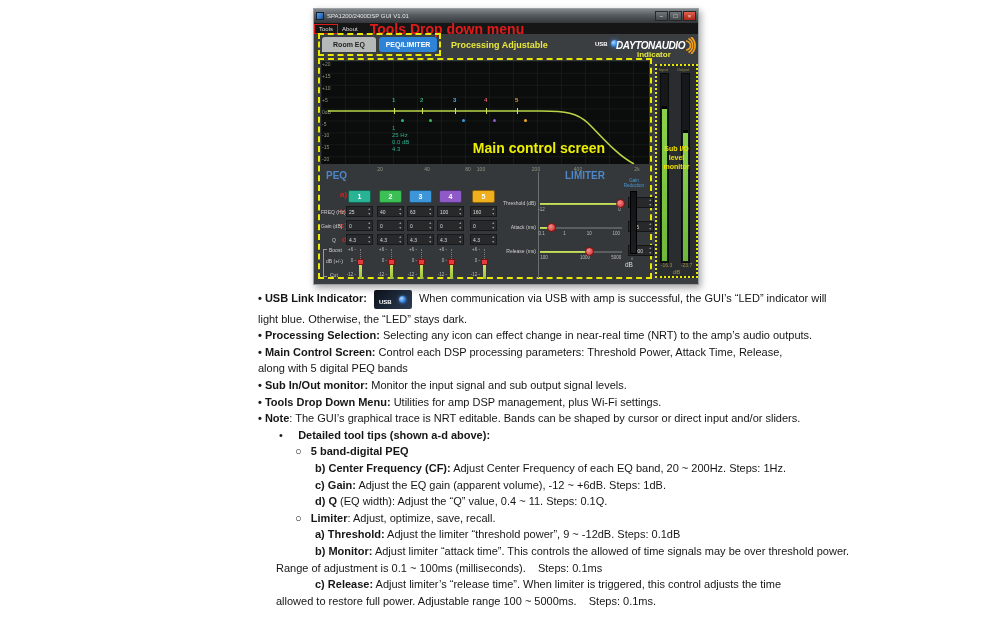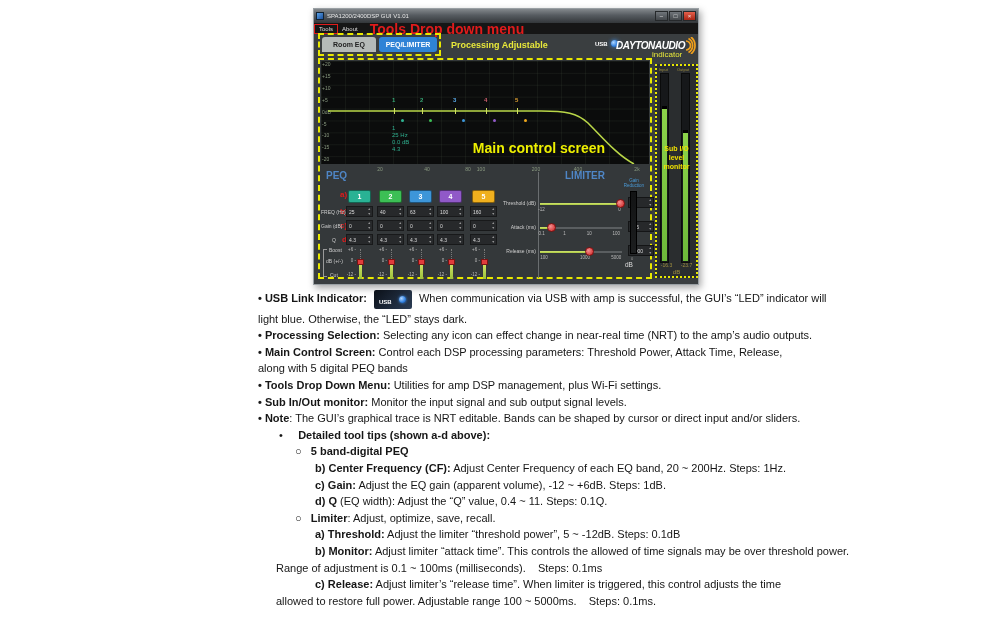--- a/index.html
+++ b/index.html
@@ -28,21 +28,21 @@
   .tab-peq  { left:65px; width:58px; background:#2f83d6; color:#fff; border-radius:3px; }
   .proc-sel { position:absolute; left:137px; top:31px; font-size:9px; font-weight:bold; color:#e8e83a; }
   .usb-area { position:absolute; left:281px; top:31px; display:flex; align-items:center; }
   .usb-label { font-size:6px; font-weight:bold; color:#fff; }
   .usb-led { width:7px; height:7px; border-radius:50%; margin-left:3px;
              background:radial-gradient(circle at 35% 35%,#aed6ff,#2f7fe0 60%,#17478f);
              box-shadow:0 0 4px #3f8fe8; }
   .logo { position:absolute; left:302px; top:28px; display:flex; align-items:center; }
   .logo-text { font-size:10px; font-weight:bold; font-style:italic; color:#fff; letter-spacing:-0.4px;text-align:right; }
   .logo-arcs { margin-left:-1px; }
-  .indicator-note { position:absolute; left:338px; top:41px; font-size:8px; font-weight:normal; color:#e8e83a; }
+  .indicator-note { position:absolute; left:323px; top:41px; font-size:8px; font-weight:bold; color:#e8e83a; }
 
   
   .main-area { position:absolute; left:4px; top:49px; width:334px; height:221px;
                border:2px dashed #e8e800; background:#34383a; }
   .graph { position:absolute; left:1px; top:1px; width:328px; height:103px; background:#0b0c0c;
            background-image:linear-gradient(rgba(110,130,100,.10) 1px,transparent 1px),
                             linear-gradient(90deg,rgba(110,130,100,.10) 1px,transparent 1px);
            background-size:24px 11.9px; }
   .ylab { position:absolute; left:1px; font-size:5px; line-height:5px; color:#8a9a80; }
   .curve-svg { position:absolute; left:0; top:0; }
@@ -385,28 +385,28 @@
       <div class="munit">dB</div>
     </div>
   </div>
 
   <div class="doc" id="doc">
       <div class="dline i0"><b>• USB Link Indicator:</b><span class="usb-badge"><span class="ub-t">USB</span><span class="ub-led"></span></span><span>When communication via USB with amp is successful, the GUI’s “LED” indicator will</span></div>
       <div class="dline i0"><span>light blue. Otherwise, the “LED” stays dark.</span></div>
       <div class="dline i0"><b>• Processing Selection:</b><span> Selecting any icon can effect change in near-real time (NRT) to the amp’s audio outputs.</span></div>
       <div class="dline i0"><b>• Main Control Screen:</b><span> Control each DSP processing parameters: Threshold Power, Attack Time, Release,</span></div>
       <div class="dline i0"><span>along with 5 digital PEQ bands</span></div>
+      <div class="dline i0"><b>• Sub In/Out monitor:</b><span> Monitor the input signal and sub output signal levels.</span></div>
       <div class="dline i0"><b>• Tools Drop Down Menu:</b><span> Utilities for amp DSP management, plus Wi-Fi settings.</span></div>
-      <div class="dline i0"><b>• Sub In/Out monitor:</b><span> Monitor the input signal and sub output signal levels.</span></div>
       <div class="dline i0"><b>• Note</b><span>: The GUI’s graphical trace is NRT editable. Bands can be shaped by cursor or direct input and/or sliders.</span></div>
       <div class="dline i1"><span>•&nbsp;&nbsp;&nbsp;&nbsp; </span><b>Detailed tool tips (shown a-d above):</b></div>
       <div class="dline i2"><span>○&nbsp;&nbsp; </span><b>5 band-digital PEQ</b></div>
       <div class="dline i3"><b>b) Center Frequency (CF):</b><span> Adjust Center Frequency of each EQ band, 20 ~ 200Hz. Steps: 1Hz.</span></div>
       <div class="dline i3"><b>c) Gain:</b><span> Adjust the EQ gain (apparent volume), -12 ~ +6dB. Steps: 1dB.</span></div>
       <div class="dline i3"><b>d) Q</b><span> (EQ width): Adjust the “Q” value, 0.4 ~ 11. Steps: 0.1Q.</span></div>
       <div class="dline i2"><span>○&nbsp;&nbsp; </span><b>Limiter</b><span>: Adjust, optimize, save, recall.</span></div>
-      <div class="dline i3"><b>a) Threshold:</b><span> Adjust the limiter “threshold power”, 5 ~ -12dB. Steps: 0.1dB</span></div>
+      <div class="dline i3"><b>a) Threshold:</b><span> Adjust the limiter “threshold power”, 9 ~ -12dB. Steps: 0.1dB</span></div>
       <div class="dline i3"><b>b) Monitor:</b><span> Adjust limiter “attack time”. This controls the allowed of time signals may be over threshold power.</span></div>
       <div class="dline i1b"><span>Range of adjustment is 0.1 ~ 100ms (milliseconds).&nbsp;&nbsp;&nbsp; Steps: 0.1ms</span></div>
       <div class="dline i3"><b>c) Release:</b><span> Adjust limiter’s “release time”. When limiter is triggered, this control adjusts the time</span></div>
       <div class="dline i1b"><span>allowed to restore full power. Adjustable range 100 ~ 5000ms.&nbsp;&nbsp;&nbsp; Steps: 0.1ms.</span></div>
     </div>
 </div>
 
 </body></html>

